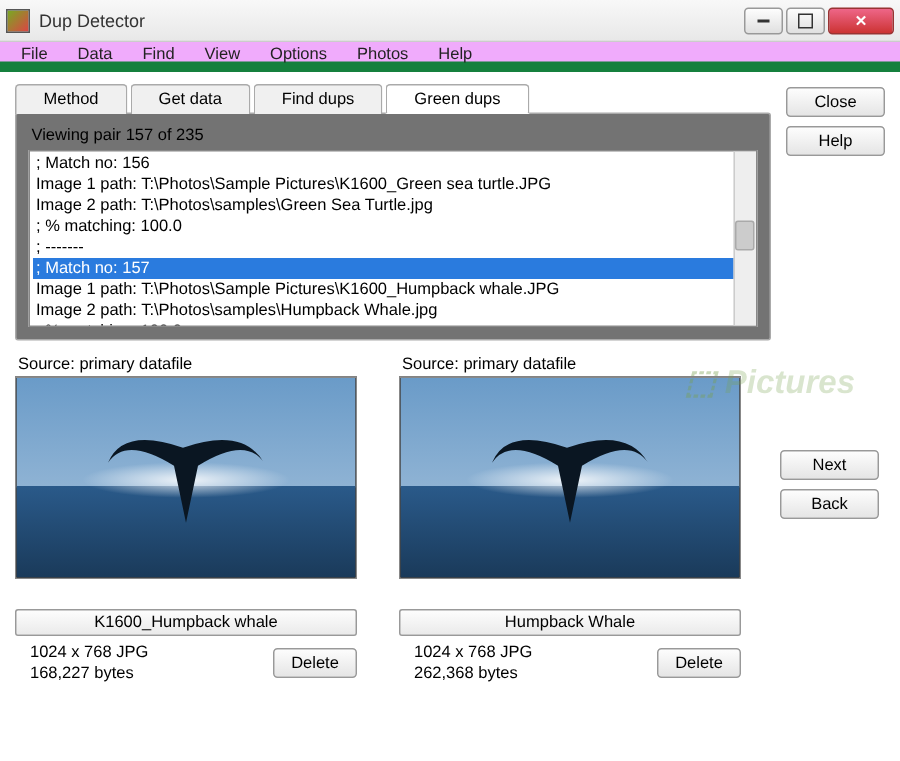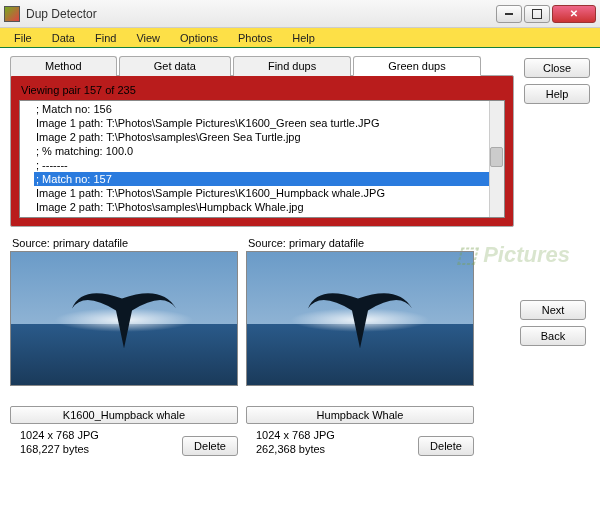--- a/index.html
+++ b/index.html
@@ -39,24 +39,23 @@
 .winbtn.max::after { content: ""; width: 8px; height: 8px; border: 1px solid #333; }
 .winbtn.close {
   width: 44px;
   background: linear-gradient(to bottom, #e68, #c33);
   color: #fff;
   border-color: #933;
 }
 .winbtn.close::after { content: "✕"; font-size: 10px; font-weight: bold; }
 .menubar {
   height: 20px;
-  background: #fde047;
-  border-bottom: 1px solid #15803d;
+  background: #f0abfc;
+  border-bottom: 7px solid #15803d;
   display: flex;
-  align-items: center;
   padding: 0 4px;
 }
 .menubar .item { padding: 2px 10px; color: #222; cursor: default; }
 .content {
   display: flex;
   padding: 8px 10px;
   gap: 10px;
 }
 .main { flex: 1; }
 .side { width: 66px; display: flex; flex-direction: column; gap: 6px; padding-top: 2px; }
@@ -68,53 +67,53 @@
   text-align: center;
   font-size: 11px;
   cursor: default;
   min-width: 56px;
 }
 .tabs { display: flex; gap: 2px; margin-bottom: -1px; position: relative; z-index: 2; }
 .tab {
   border: 1px solid #aaa;
   border-bottom: none;
   background: #f0f0f0;
-  padding: 3px 34px;
+  padding: 3px 18px;
   border-radius: 3px 3px 0 0;
   font-size: 11px;
 }
 .tab.active { background: #fff; border-bottom: 1px solid #fff; }
 .panel {
   border: 1px solid #aaa;
-  background: #b91c1c;
+  background: #737373;
   border-radius: 2px;
   padding: 6px 8px 8px 8px;
 }
 .status { font-size: 11px; margin: 2px 0 4px 2px; }
 .listbox {
   background: #fff;
   border: 1px solid #888;
   height: 118px;
   overflow: hidden;
   position: relative;
   font-size: 11px;
   line-height: 14px;
-  padding: 1px 14px;
+  padding: 1px 2px;
 }
 .listbox .line { white-space: nowrap; padding: 0 2px; }
 .listbox .sel { background: #2a7bde; color: #fff; }
 .listbox .scroll {
   position: absolute; right: 0; top: 0; bottom: 0; width: 15px;
   background: #eee; border-left: 1px solid #ccc;
 }
 .listbox .thumb {
   position: absolute; right: 1px; top: 46px; width: 13px; height: 20px;
   background: #ccc; border: 1px solid #aaa; border-radius: 2px;
 }
-.previews { display: flex; gap: 8px; margin-top: 10px; }
+.previews { display: flex; gap: 28px; margin-top: 10px; }
 .pcol { width: 228px; }
 .srclabel { font-size: 11px; margin-bottom: 2px; padding-left: 2px; }
 .imgframe {
   border: 1px solid #888;
   background: #000;
   height: 135px;
   position: relative;
   overflow: hidden;
 }
 .sky {
@@ -138,21 +137,21 @@
 }
 .filelabel {
   border: 1px solid #999;
   background: linear-gradient(to bottom, #fdfdfd, #eaeaea);
   text-align: center;
   padding: 2px;
   margin-top: 20px;
   font-size: 11px;
   border-radius: 2px;
 }
-.filerow { display: flex; justify-content: space-between; align-items: flex-end; margin-top: 4px; }
+.filerow { display: flex; justify-content: space-between; align-items: center; margin-top: 4px; }
 .fileinfo { font-size: 11px; line-height: 14px; padding-left: 10px; }
 .watermark {
   position: absolute;
   right: 30px; top: 242px;
   font-size: 22px; font-weight: bold;
   color: rgba(120,160,80,.28);
   font-style: italic;
   pointer-events: none;
 }
 .watermark .s { color: rgba(120,160,80,.4); }

